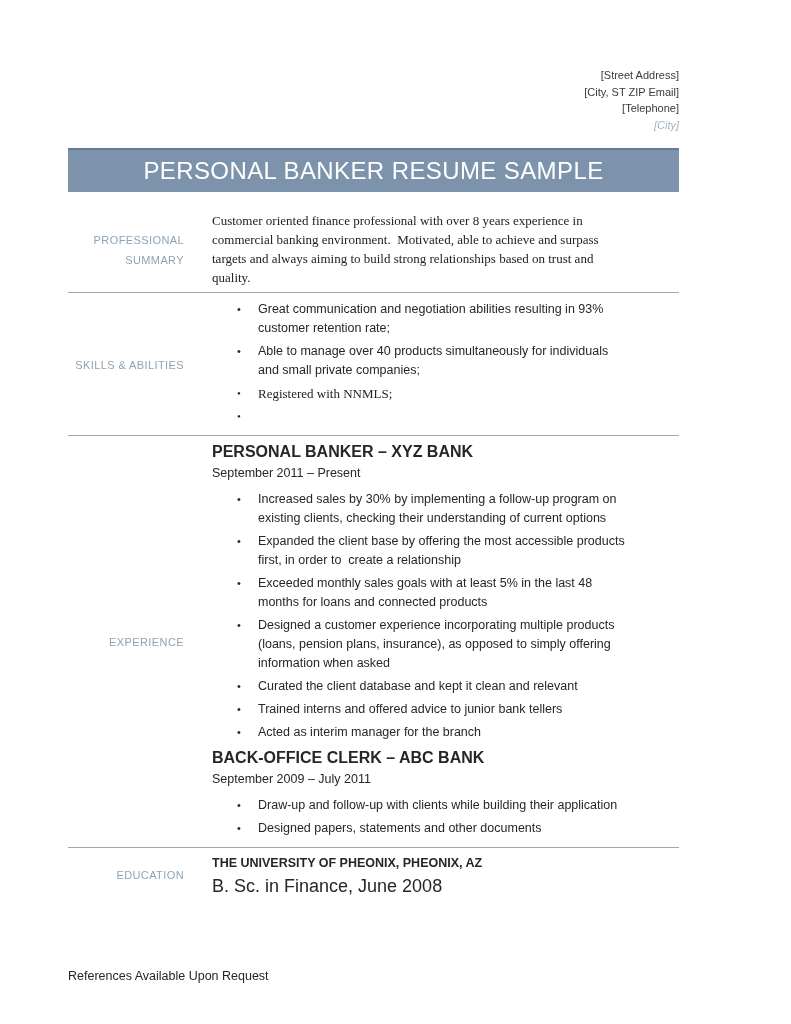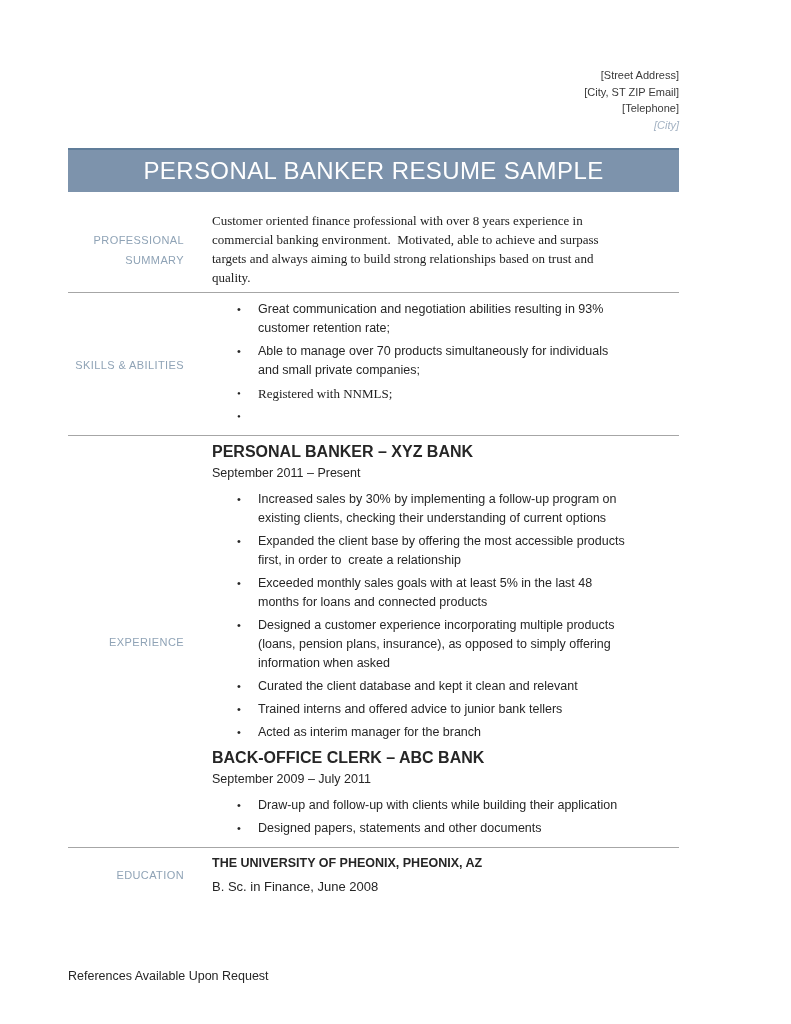--- a/index.html
+++ b/index.html
@@ -106,21 +106,21 @@
   }
   .job + .job .job-title { margin-top: 6px; }
   .job-dates {
     font-size: 12.5px;
     line-height: 19px;
     margin: 3px 0 7px 0;
   }
 
   .education-row .content { padding-top: 2px; }
   .school-name { font-weight: bold; font-size: 12.5px; line-height: 19px; }
-  .degree { font-size: 13px; line-height: 19px; margin-top: 4px; }
+  .degree { font-size: 18px; line-height: 19px; margin-top: 4px; }
 
   .footer {
     position: absolute;
     left: 68px;
     top: 969px;
     font-size: 12.5px;
     color: #262626;
   }
 </style>
 </head>
@@ -154,21 +154,21 @@
       <div class="label">SKILLS &amp; ABILITIES</div>
       <div class="content">
         <ul class="bullets">
 
         <li class="bullet sans">
               <span class="dot">•</span>
               <span class="b-text">Great communication and negotiation abilities resulting in 93% customer retention rate;</span>
             </li>
             <li class="bullet sans">
               <span class="dot">•</span>
-              <span class="b-text">Able to manage over 70 products simultaneously for individuals and small private companies;</span>
+              <span class="b-text">Able to manage over 40 products simultaneously for individuals and small private companies;</span>
             </li>
             <li class="bullet serif">
               <span class="dot">•</span>
               <span class="b-text">Registered with NNMLS;</span>
             </li>
             <li class="bullet serif">
               <span class="dot">•</span>
             </li>
           </ul>
       </div>

